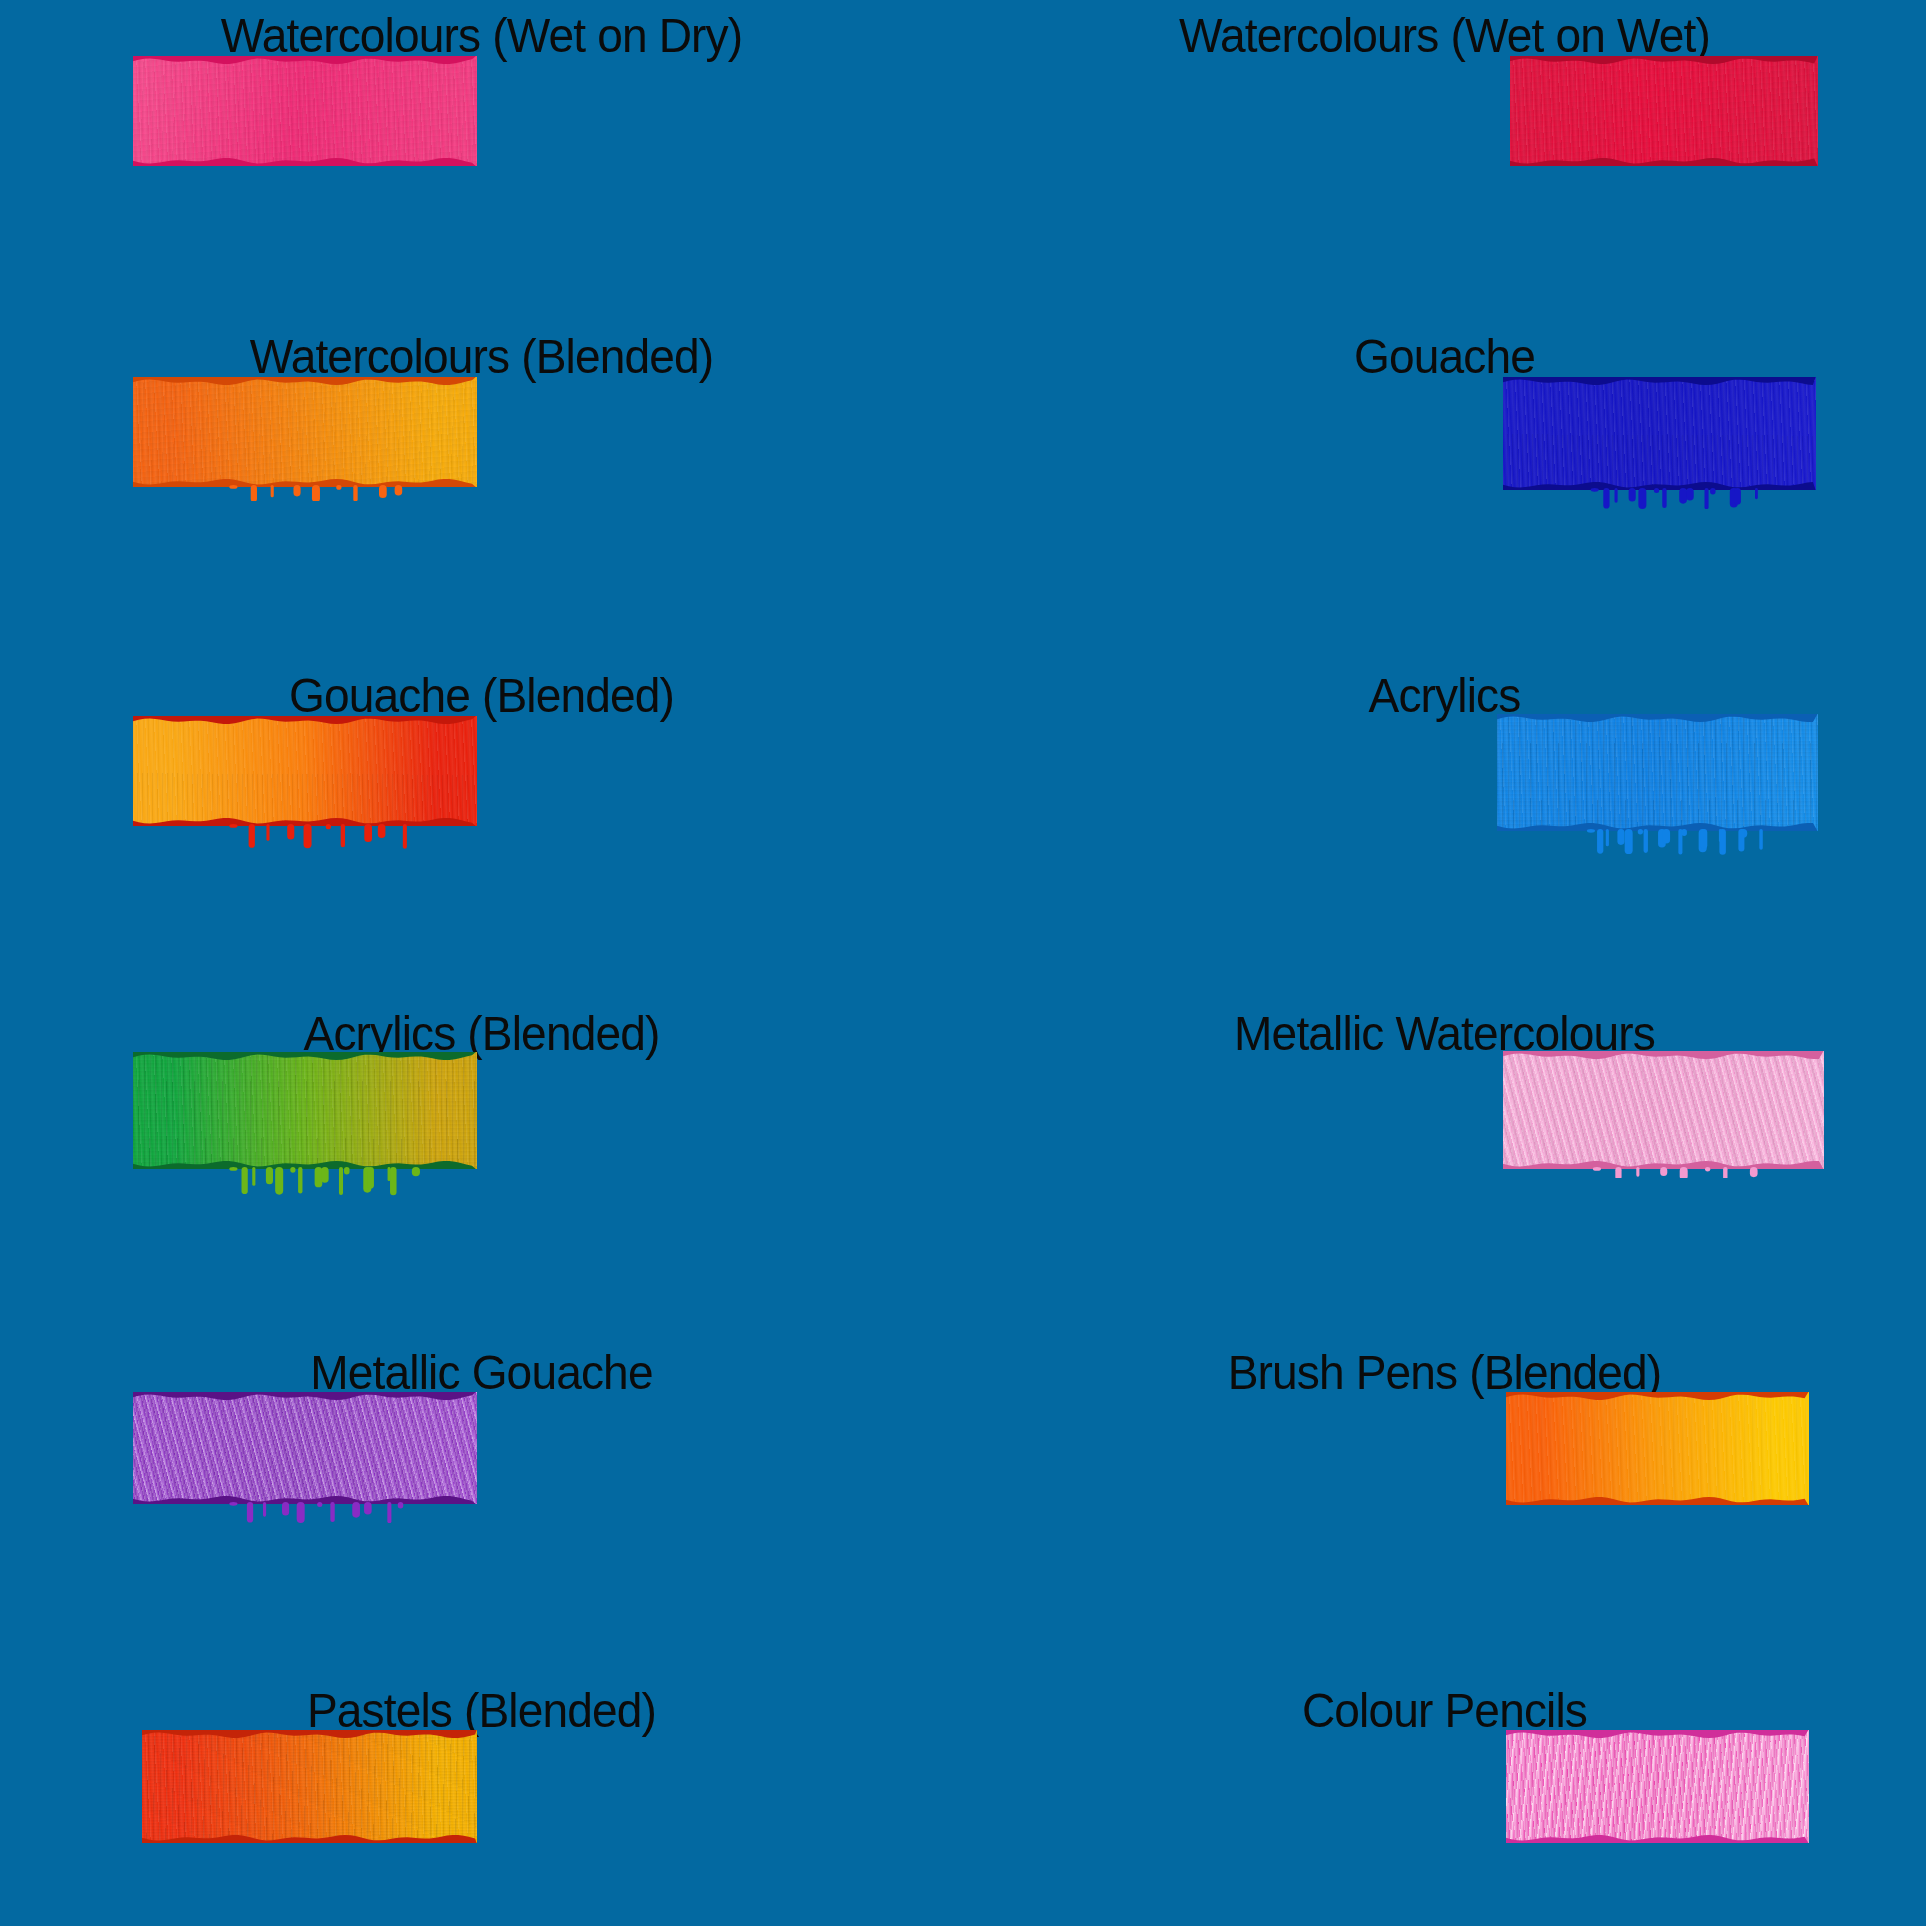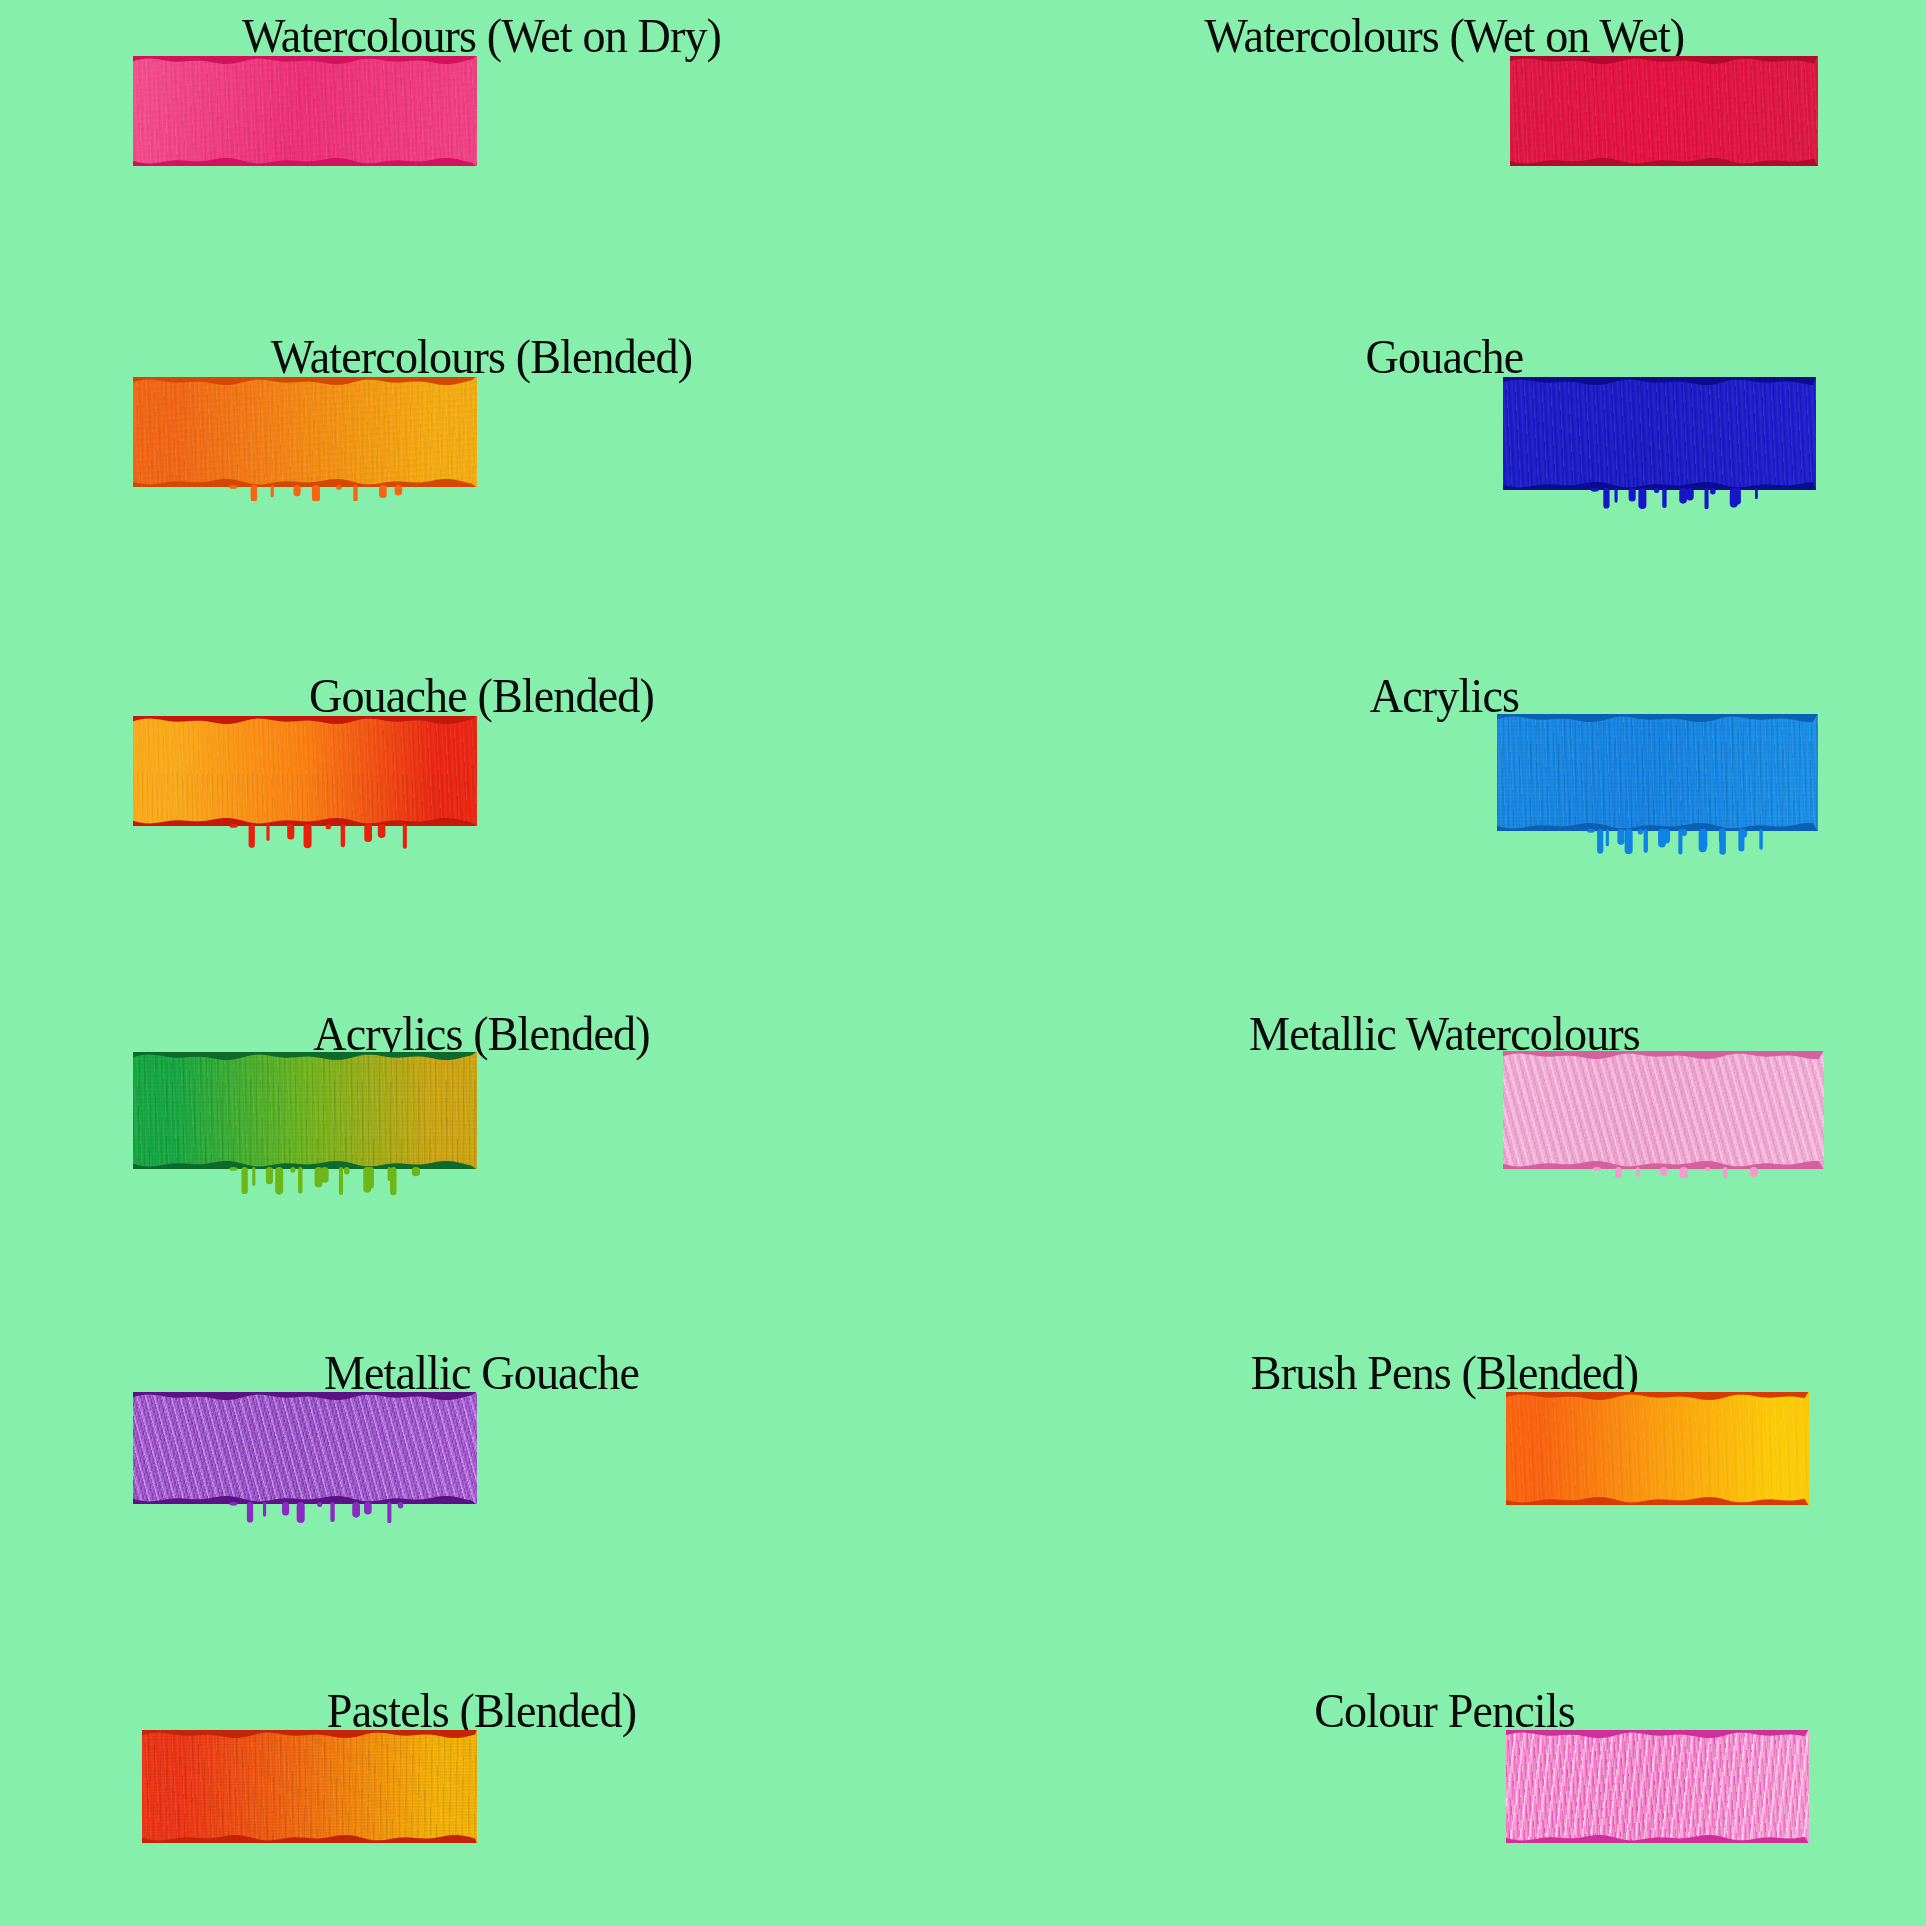--- a/index.html
+++ b/index.html
@@ -1,21 +1,21 @@
 <!DOCTYPE html>
 <html style="font-size:10px"><head>
 <meta charset="utf-8">
 <style>
   html,body{margin:0;padding:0;background:#ffffff;}
   body{
     width:1926px;height:1926px;
     font-family:"Liberation Sans","DejaVu Sans",sans-serif;
     overflow:hidden;position:relative;
   }
-  .sheet{position:relative;width:1926px;height:1926px;background:#86efac;overflow:hidden;font-family:Liberation Serif, serif;}
+  .sheet{position:relative;width:1926px;height:1926px;background:#0369a1;overflow:hidden;}
 
   .col{position:absolute;top:0;width:963px;height:1926px;}
   .col-left{left:0;}
   .col-right{left:963px;}
 
   .row{position:relative;width:100%;}
 
   .label{
     text-align:center;
     font-size:49px;

